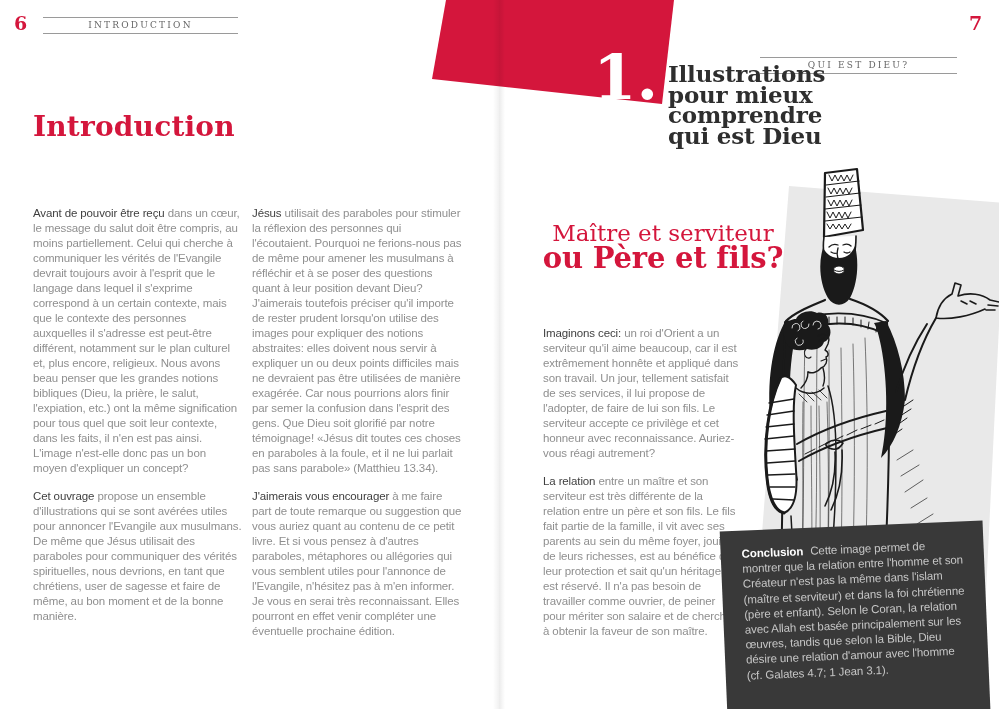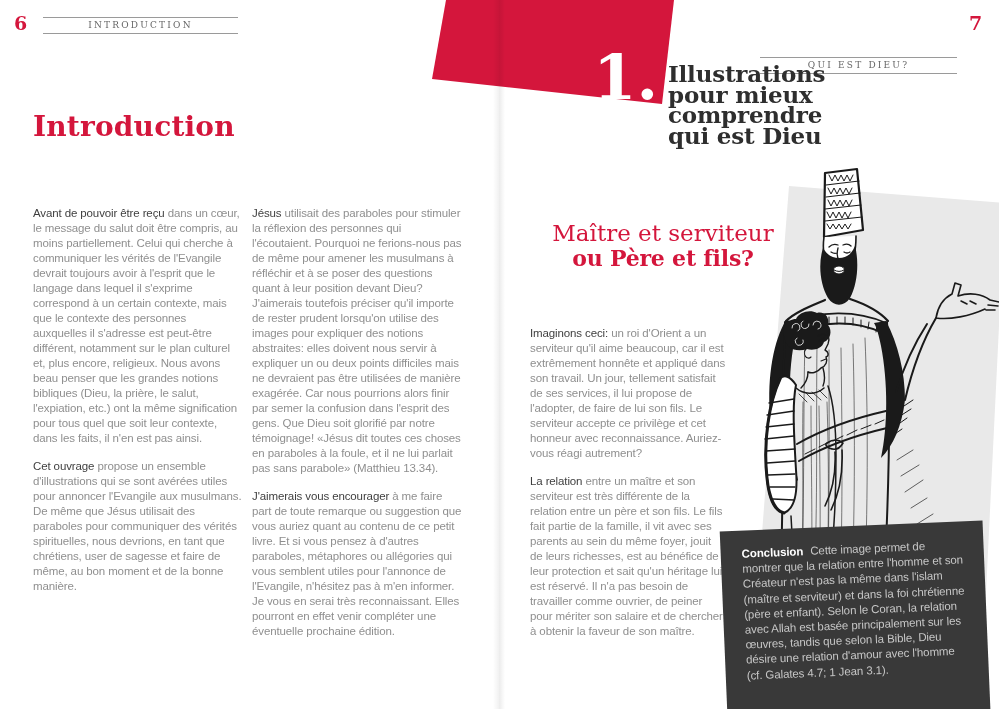--- a/index.html
+++ b/index.html
@@ -49,22 +49,22 @@
   .ch-title{
     position:absolute;left:169px;top:64px;width:195px;margin:0;z-index:3;
     font-family:"DejaVu Serif",serif;font-weight:bold;
     font-size:23px;line-height:20.5px;color:#2e2e2e;letter-spacing:-0.2px;
   }
   .sec-head{
     position:absolute;left:28px;top:221px;width:272px;text-align:center;
     font-family:"DejaVu Serif",serif;color:#d4163c;z-index:3;
   }
   .sec-head .l1{font-size:23px;line-height:25px;font-weight:normal;}
-  .sec-head .l2{font-size:22px;line-height:25px;font-weight:bold;letter-spacing:-0.2px;}
-  #col-r1{left:31px;top:326px;width:196px;z-index:3;}
+  .sec-head .l2{font-size:29px;line-height:25px;font-weight:bold;letter-spacing:-0.2px;}
+  #col-r1{left:44px;top:326px;width:196px;z-index:3;}
   
   #illustration{position:absolute;left:240px;top:160px;width:260px;height:500px;z-index:1;}
   
   #conclusion-box{
     position:absolute;left:225px;top:526px;width:263px;height:210px;z-index:4;
     background:#393939;transform:rotate(-2.4deg);transform-origin:50% 50%;
     padding:16px 18px 0 21px;box-sizing:border-box;
     font-size:11.5px;line-height:15.2px;letter-spacing:-0.1px;color:#c6c6c6;
   }
   .clead{font-weight:bold;color:#ffffff;margin-right:7px;}
@@ -74,20 +74,21 @@
 
 <section class="page" id="page-left">
   <div class="pagenum" style="left:14px;top:12px;">6</div>
   <div class="runhead" style="left:43px;width:195px;">
     <span>INTRODUCTION</span>
   </div>
   <h1 class="l-title">Introduction</h1>
 
   <div class="col" id="col-l1">
     <p><span class="lead">Avant de pouvoir être reçu</span><span> dans un cœur, le message du salut doit être compris, au moins partiellement. Celui qui cherche à communiquer les vérités de l'Evangile devrait toujours avoir à l'esprit que le langage dans lequel il s'exprime correspond à un certain contexte, mais que le contexte des personnes auxquelles il s'adresse est peut-être différent, notamment sur le plan culturel et, plus encore, religieux. Nous avons beau penser que les grandes notions bibliques (Dieu, la prière, le salut, l'expiation, etc.) ont la même signification pour tous quel que soit leur contexte, dans les faits, il n'en est pas ainsi.</span></p>
+    <p class="nogap"><span>L'image n'est-elle donc pas un bon moyen d'expliquer un concept?</span></p>
     <p><span class="lead">Cet ouvrage</span><span> propose un ensemble d'illustrations qui se sont avérées utiles pour annoncer l'Evangile aux musulmans. De même que Jésus utilisait des paraboles pour communiquer des vérités spirituelles, nous devrions, en tant que chrétiens, user de sagesse et faire de même, au bon moment et de la bonne manière.</span></p>
   </div>
 
   <div class="col" id="col-l2">
     <p><span class="lead">Jésus</span><span> utilisait des paraboles pour stimuler la réflexion des personnes qui l'écoutaient. Pourquoi ne ferions-nous pas de même pour amener les musulmans à réfléchir et à se poser des questions quant à leur position devant Dieu? J'aimerais toutefois préciser qu'il importe de rester prudent lorsqu'on utilise des images pour expliquer des notions abstraites: elles doivent nous servir à expliquer un ou deux points difficiles mais ne devraient pas être utilisées de manière exagérée. Car nous pourrions alors finir par semer la confusion dans l'esprit des gens. Que Dieu soit glorifié par notre témoignage! «Jésus dit toutes ces choses en paraboles à la foule, et il ne lui parlait pas sans parabole» (Matthieu 13.34).</span></p>
     <p><span class="lead">J'aimerais vous encourager</span><span> à me faire part de toute remarque ou suggestion que vous auriez quant au contenu de ce petit livre. Et si vous pensez à d'autres paraboles, métaphores ou allégories qui vous semblent utiles pour l'annonce de l'Evangile, n'hésitez pas à m'en informer. Je vous en serai très reconnaissant. Elles pourront en effet venir compléter une éventuelle prochaine édition.</span></p>
   </div>
 </section>
 
 <section class="page" id="page-right">

